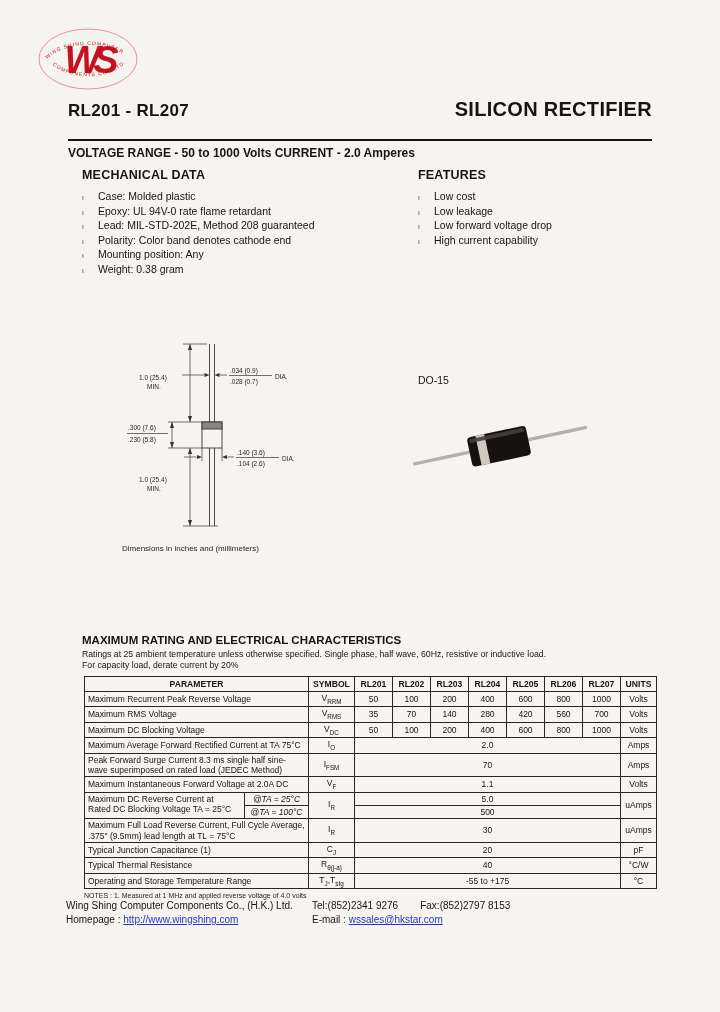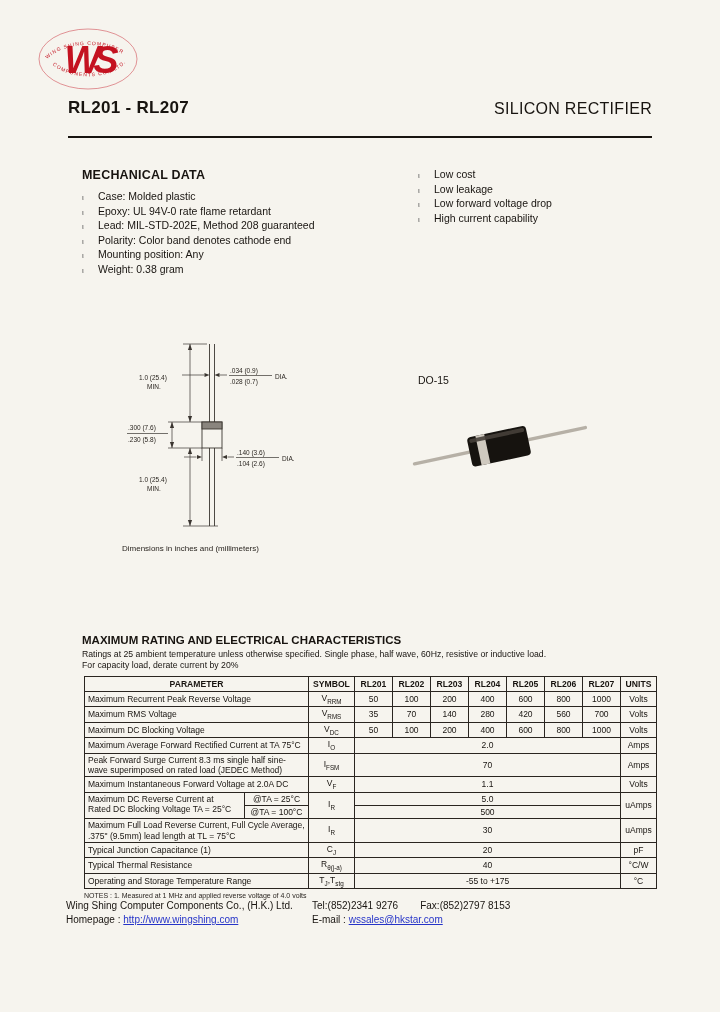--- a/index.html
+++ b/index.html
@@ -13,21 +13,21 @@
   }
 
   
   .logo { position:absolute; left:36px; top:26px; width:104px; height:66px; }
 
   
   .doc-header { position:absolute; left:68px; top:98px; width:584px; }
   .title-row { display:flex; justify-content:space-between; align-items:flex-end;
                border-bottom:2px solid #181410; padding-bottom:18px; }
   .part-title { font-size:17px; font-weight:bold; letter-spacing:.3px; }
-  .doc-title  { font-size:16px; font-weight:normal; letter-spacing:.3px; }
+  .doc-title  { font-size:20px; font-weight:bold; letter-spacing:.3px; }
   .subtitle   { font-size:12px; font-weight:bold; margin-top:5px; }
 
   
   .mech { position:absolute; left:82px; top:168px; width:330px; }
   .features { position:absolute; left:418px; top:168px; width:250px; }
   .sec-heading { font-size:12.5px; font-weight:bold; margin-bottom:8px; letter-spacing:.2px; }
   ul.plain { list-style:none; font-size:10.5px; line-height:13.6px; }
   ul.plain li { display:flex; }
   .blt { width:16px; color:#555; font-size:8px; padding-top:1px; flex:0 0 16px; }
 
@@ -44,21 +44,21 @@
   table { border-collapse:collapse; table-layout:fixed; width:572px; font-size:8.5px; margin-top:5px; margin-left:2px; }
   th, td { border:1px solid #2a2520; padding:1px 3px; line-height:1.22; vertical-align:middle; }
   th { font-weight:bold; text-align:center; padding:2px 1px; font-size:8.6px; }
   td.param { text-align:left; }
   td.sym, td.val, td.unit { text-align:center; }
   sub { font-size:6.3px; }
   td.dual, td.dualval { padding:0;margin-left:20px; }
   .dualwrap { display:flex; align-items:stretch; }
   .dleft { flex:1; padding:1px 3px; }
   .dright { width:64px; border-left:1px solid #2a2520; text-align:center; display:flex; flex-direction:column; }
-  .dright div { padding:1px 2px; flex:1; }
+  .dright div { padding:1px 2px; flex:1;font-style:italic; }
   td.dualval div { padding:1px 2px; }
   .subtop { border-bottom:1px solid #2a2520; }
   .tbl-note { font-size:7px; margin-top:3px; margin-left:2px; color:#2a2520; }
 
   
   footer { position:absolute; left:66px; top:900px; width:590px; font-size:10px; }
   .frow { display:flex; margin-bottom:3px; }
   .fcol1 { flex:0 0 246px; }
   .telfax span { margin-right:22px; }
   a.flink { color:#2634c8; text-decoration:underline; }
@@ -84,20 +84,21 @@
     </text>
     <text x="52" y="47" text-anchor="middle" font-size="38" font-style="italic" font-weight="bold" font-family="DejaVu Serif, serif" fill="#c41220" letter-spacing="-7">WS</text>
   </svg>
 </div>
 
 <header class="doc-header">
   <div class="title-row">
     <span class="part-title">RL201 - RL207</span>
     <span class="doc-title">SILICON RECTIFIER</span>
   </div>
+  <div class="subtitle">VOLTAGE RANGE - 50 to 1000 Volts CURRENT - 2.0 Amperes</div>
 </header>
 
 <section class="mech">
   <div class="sec-heading">MECHANICAL DATA</div>
   <ul class="plain">
       <li>
         <span class="blt">ι</span>
         <span class="li-text">Case: Molded plastic</span>
       </li>
       <li>
@@ -117,20 +118,21 @@
         <span class="li-text">Mounting position: Any</span>
       </li>
       <li>
         <span class="blt">ι</span>
         <span class="li-text">Weight: 0.38 gram</span>
       </li>
     </ul>
 </section>
 
 <section class="features">
+  <div class="sec-heading">FEATURES</div>
   <ul class="plain">
       <li>
         <span class="blt">ι</span>
         <span class="li-text">Low cost</span>
       </li>
       <li>
         <span class="blt">ι</span>
         <span class="li-text">Low leakage</span>
       </li>
       <li>

